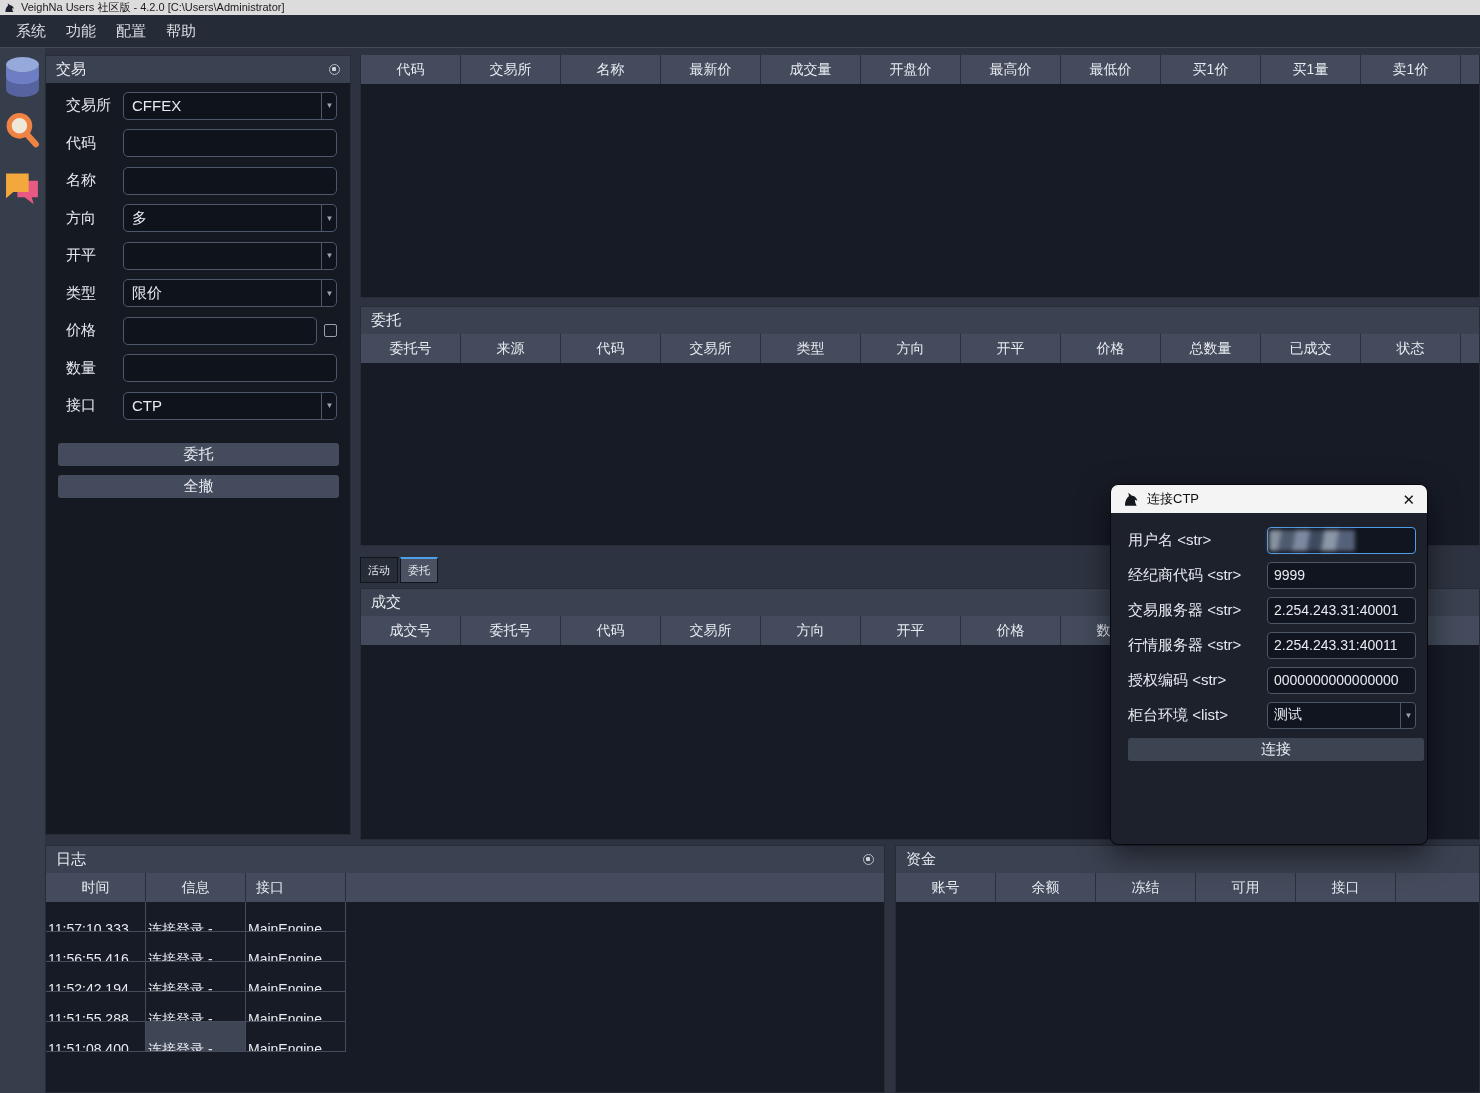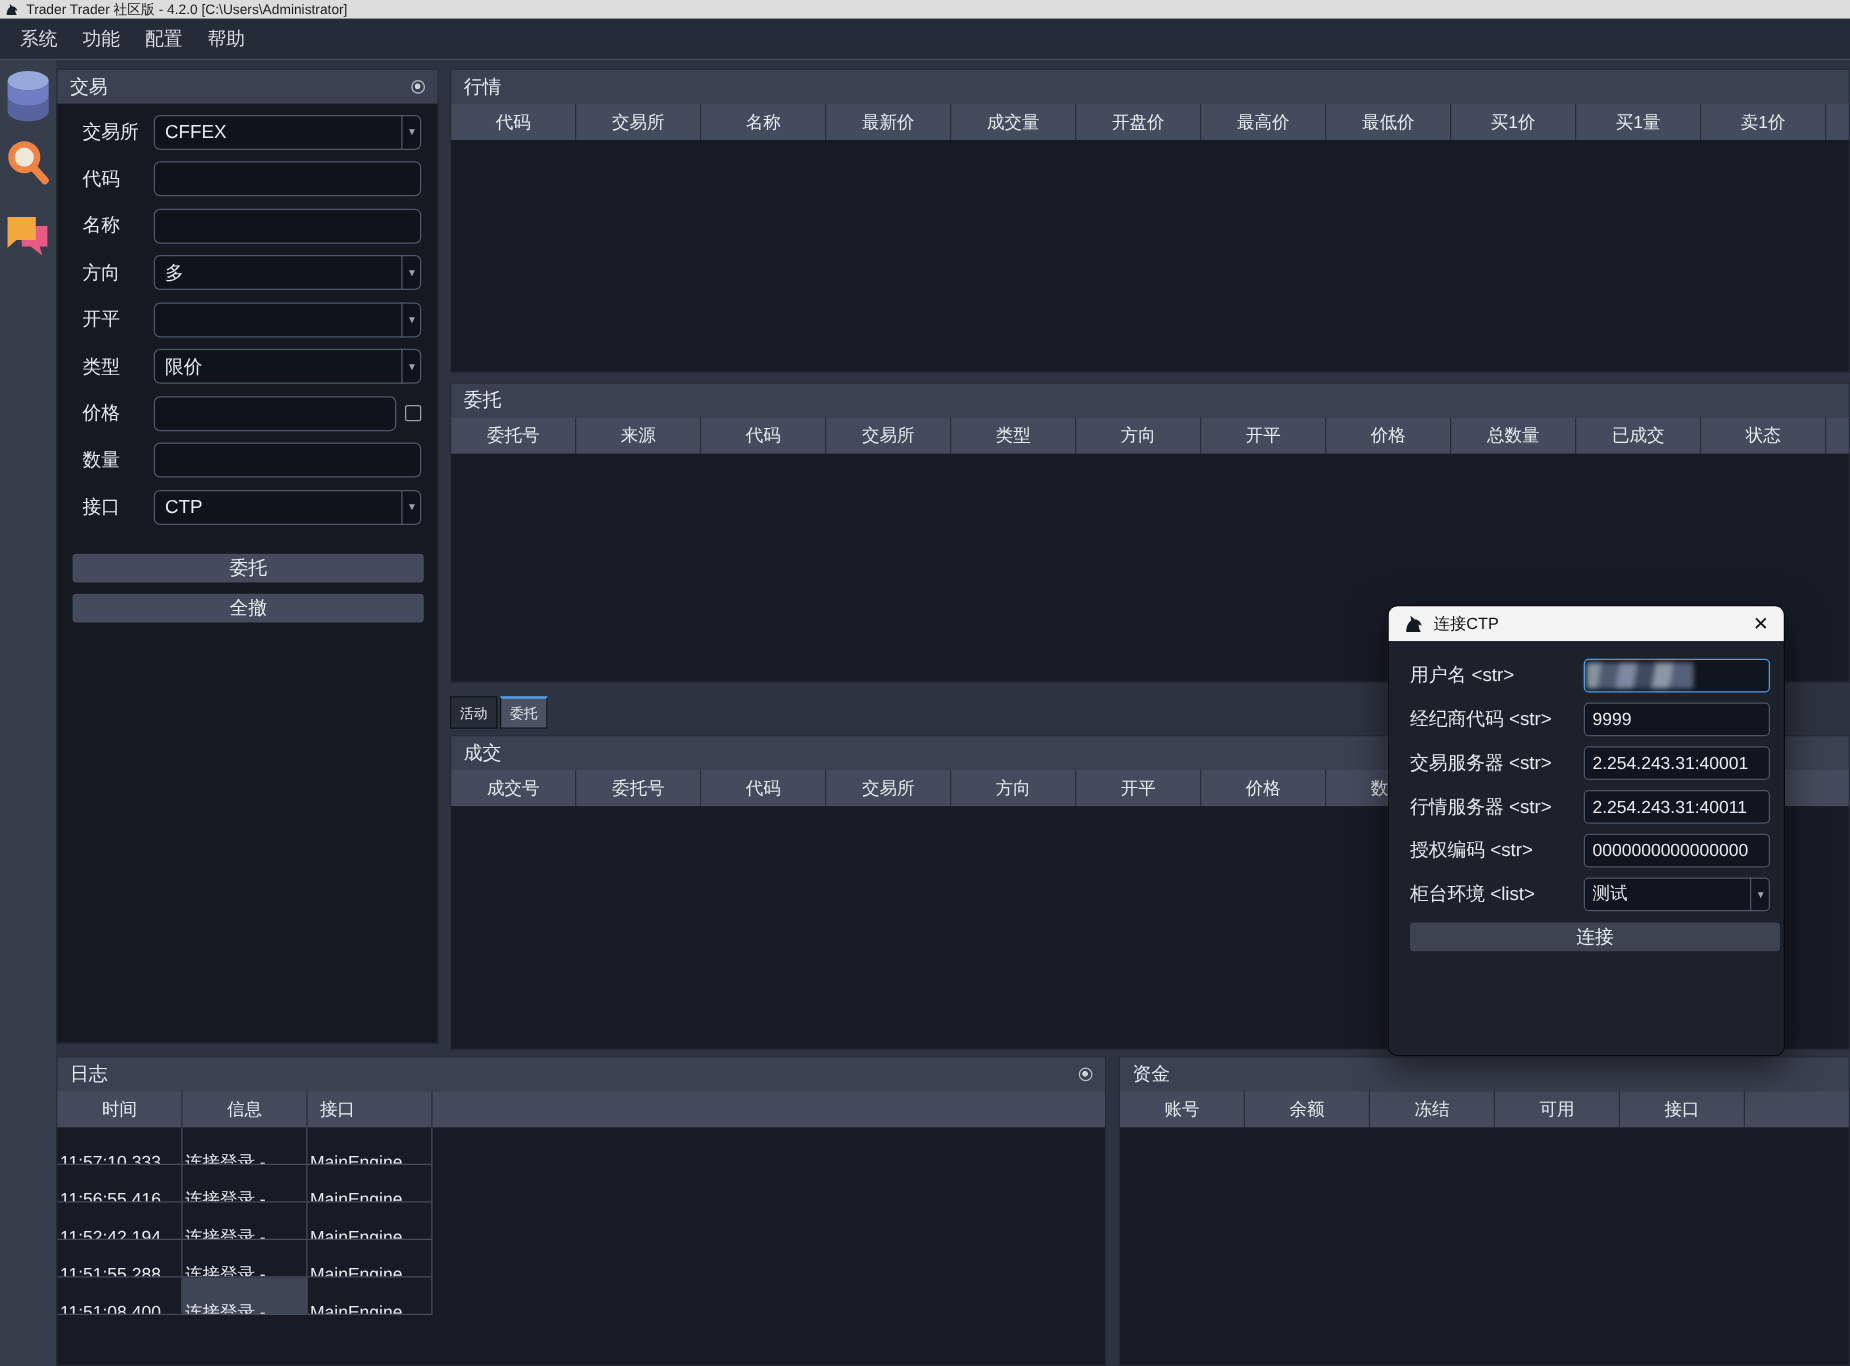--- a/index.html
+++ b/index.html
@@ -89,21 +89,21 @@
 </style>
 </head>
 <body>
 
 <div id="window">
 
   <div class="titlebar">
     <svg width="11" height="11" viewBox="0 0 24 24">
       <path d="M3 22 C3 14 6 10 9 8 L8 2.5 L13.5 7 C17.5 7 20.5 10 21.5 14.5 L17.8 13 C18 17.5 19.3 19.5 20.5 22 Z" fill="#1d2230"></path>
     </svg>
-    <span>Trader Trader 社区版 - 4.2.0   [C:\Users\Administrator]</span>
+    <span>VeighNa Users 社区版 - 4.2.0   [C:\Users\Administrator]</span>
   </div>
 
   <div class="menubar">
     <span class="menu-item">系统</span>
     <span class="menu-item">功能</span>
     <span class="menu-item">配置</span>
     <span class="menu-item">帮助</span>
   </div>
 
   <div class="iconstrip">
@@ -188,23 +188,20 @@
           <span class="arrow">▼</span>
         </div>
       </div>
       <div class="btn-gap"></div>
       <button class="tbtn">委托</button>
       <button class="tbtn">全撤</button>
     </div>
   </div>
 
   <div class="panel" id="market-panel">
-    <div class="panel-title">
-      <span>行情</span>
-    </div>
     <div class="thead">
       <div class="th">代码</div>
       <div class="th">交易所</div>
       <div class="th">名称</div>
       <div class="th">最新价</div>
       <div class="th">成交量</div>
       <div class="th">开盘价</div>
       <div class="th">最高价</div>
       <div class="th">最低价</div>
       <div class="th">买1价</div>

